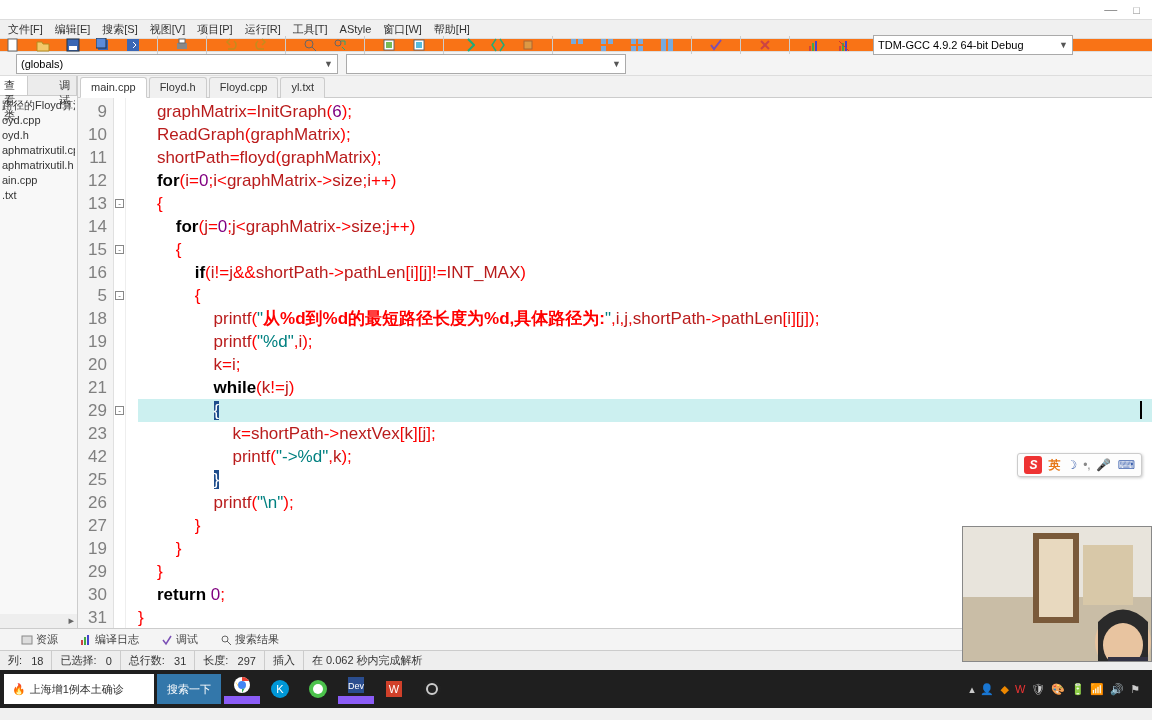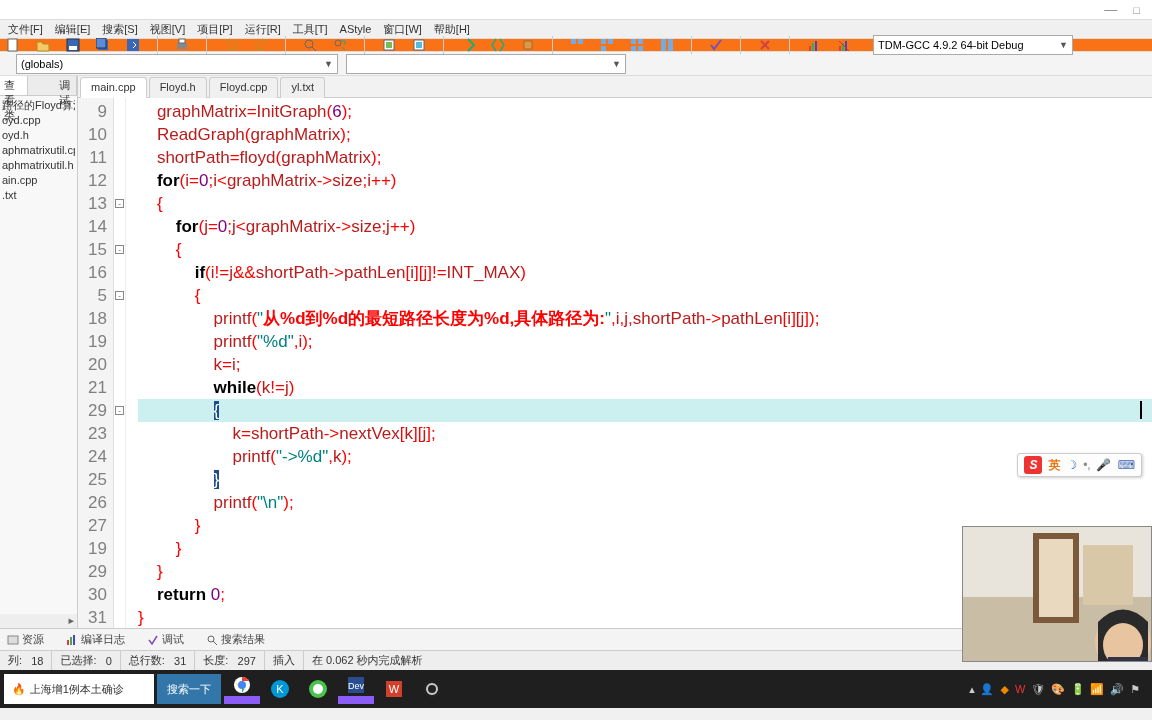--- a/index.html
+++ b/index.html
@@ -35,21 +35,21 @@
 .code-text { flex: 1; padding: 2px 0 2px 12px; white-space: pre; color: #000; position: relative; }
 .code-line { height: 23px; }
 .hl-line { background: #ccf0f0; }
 .kw { color: #000; font-weight: bold; }
 .num { color: #800080; }
 .str { color: #008080; }
 .str-cn { color: #ff0000; font-weight:bold;}
 .sym { color: #ff0000; }
 .ident { color: #b91c1c; }
 .brace-hl { background: #1e4d8c; color: #fff; }
-.bottom-tabs { height: 22px; background: #f4f4f4; border-top: 1px solid #ccc; display: flex; align-items: center; padding: 0 0; gap: 8px; font-size: 11px; }
+.bottom-tabs { height: 22px; background: #f4f4f4; border-top: 1px solid #ccc; display: flex; align-items: center; padding: 0 14px; gap: 8px; font-size: 11px; }
 .bt-item { display: flex; align-items: center; gap: 3px; padding: 2px 6px; border: 1px solid transparent; color:#444;}
 .bt-item .ico { width: 12px; height: 12px; display:inline-block;}
 .statusbar { height: 20px; background: #eee; border-top: 1px solid #ccc; display: flex; align-items: center; font-size: 11px; color: #333; }
 .sb-cell { padding: 0 8px; border-right: 1px solid #ccc; height: 100%; display: flex; align-items: center; }
 .taskbar { height: 38px; background: #1f1f1f; display: flex; align-items: center; padding: 0 4px; gap: 2px; position: relative;}
 .tb-task { height: 30px; padding: 0 8px; color: #ddd; font-size: 11px; display: flex; align-items: center; margin-right:1px;}
 .tb-search { background: #fff; color: #333; width: 150px; display:flex; align-items:center;}
 .tb-sbtn { background: #37a; color: #fff; padding: 0 10px;}
 .tb-icon { width: 36px; height: 30px; display: flex; align-items: center; justify-content: center; color:#fff;}
 .tb-icon.active { border-bottom: 8px solid #8b5cf6; }
@@ -288,21 +288,21 @@
           <div class="code-line">14</div>
           <div class="code-line">15</div>
           <div class="code-line">16</div>
           <div class="code-line">5</div>
           <div class="code-line">18</div>
           <div class="code-line">19</div>
           <div class="code-line">20</div>
           <div class="code-line">21</div>
           <div class="code-line">29</div>
           <div class="code-line">23</div>
-          <div class="code-line">24</div>
+          <div class="code-line">42</div>
           <div class="code-line">25</div>
           <div class="code-line">26</div>
           <div class="code-line">27</div>
           <div class="code-line">19</div>
           <div class="code-line">29</div>
           <div class="code-line">30</div>
           <div class="code-line">31</div>
         </div>
       <div class="fold-col" id="foldcol">
           <div class="fold-box" style="top: 101px;">-</div>

